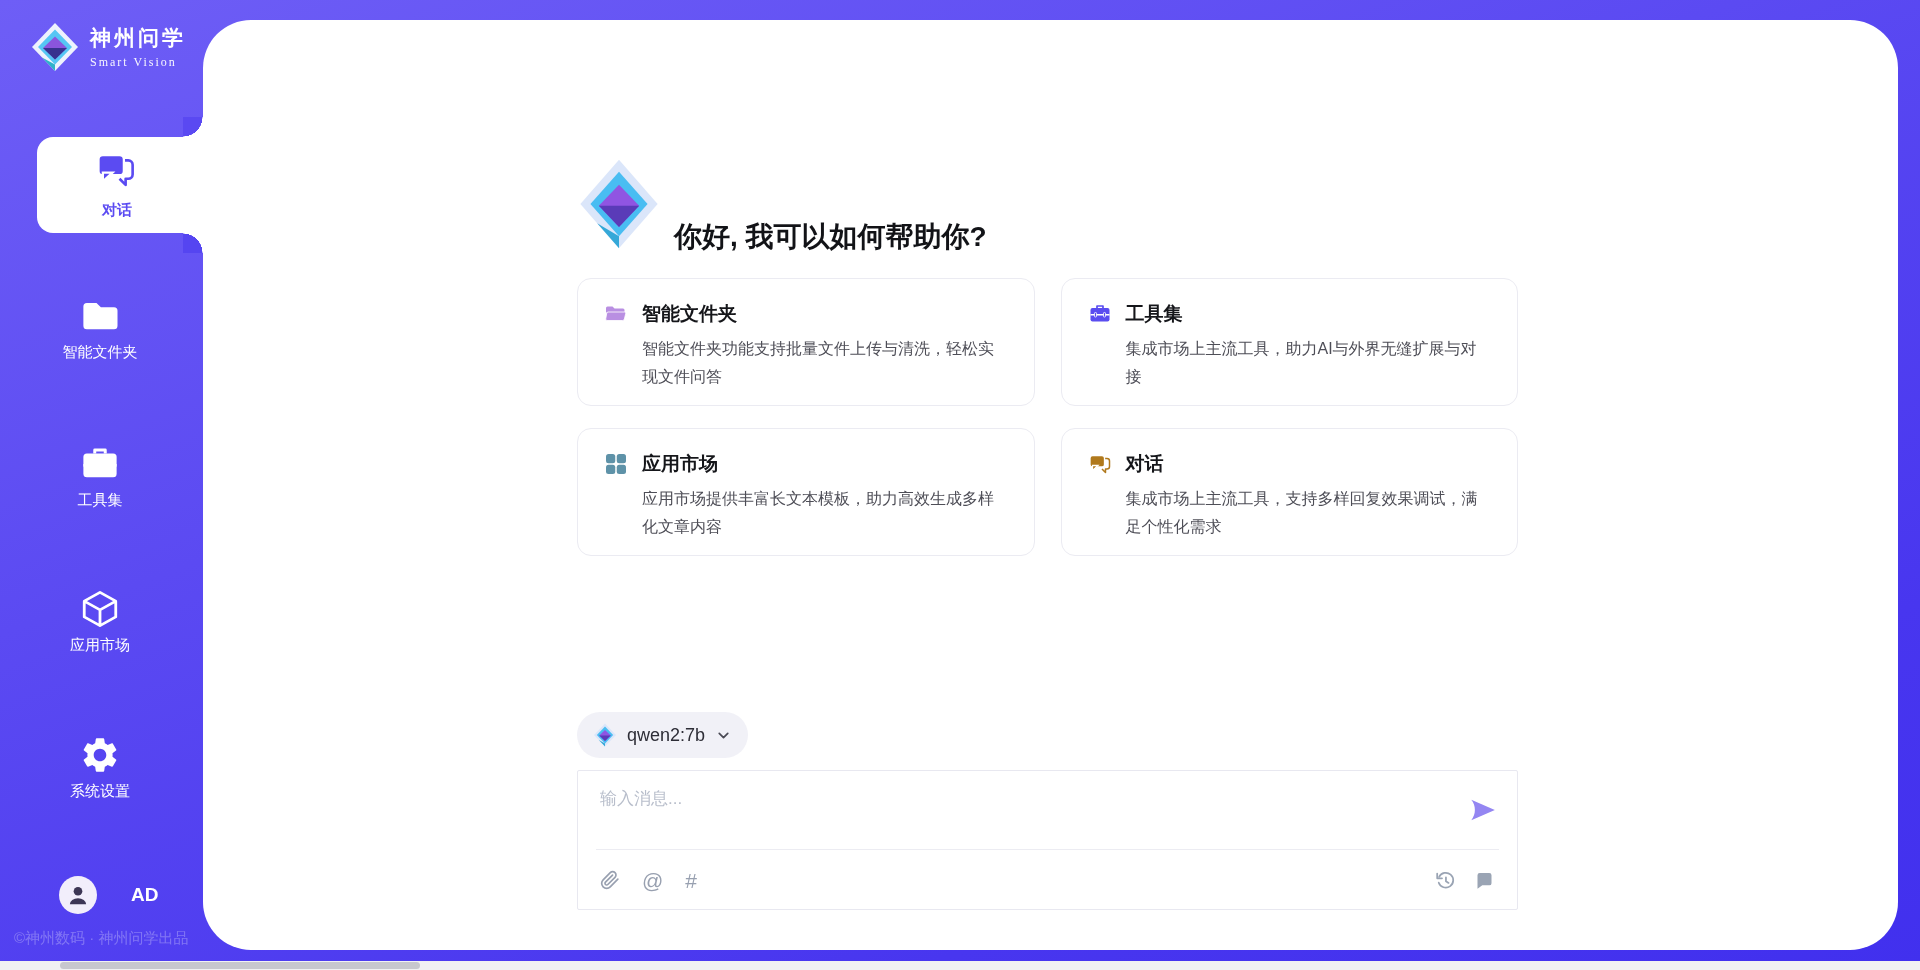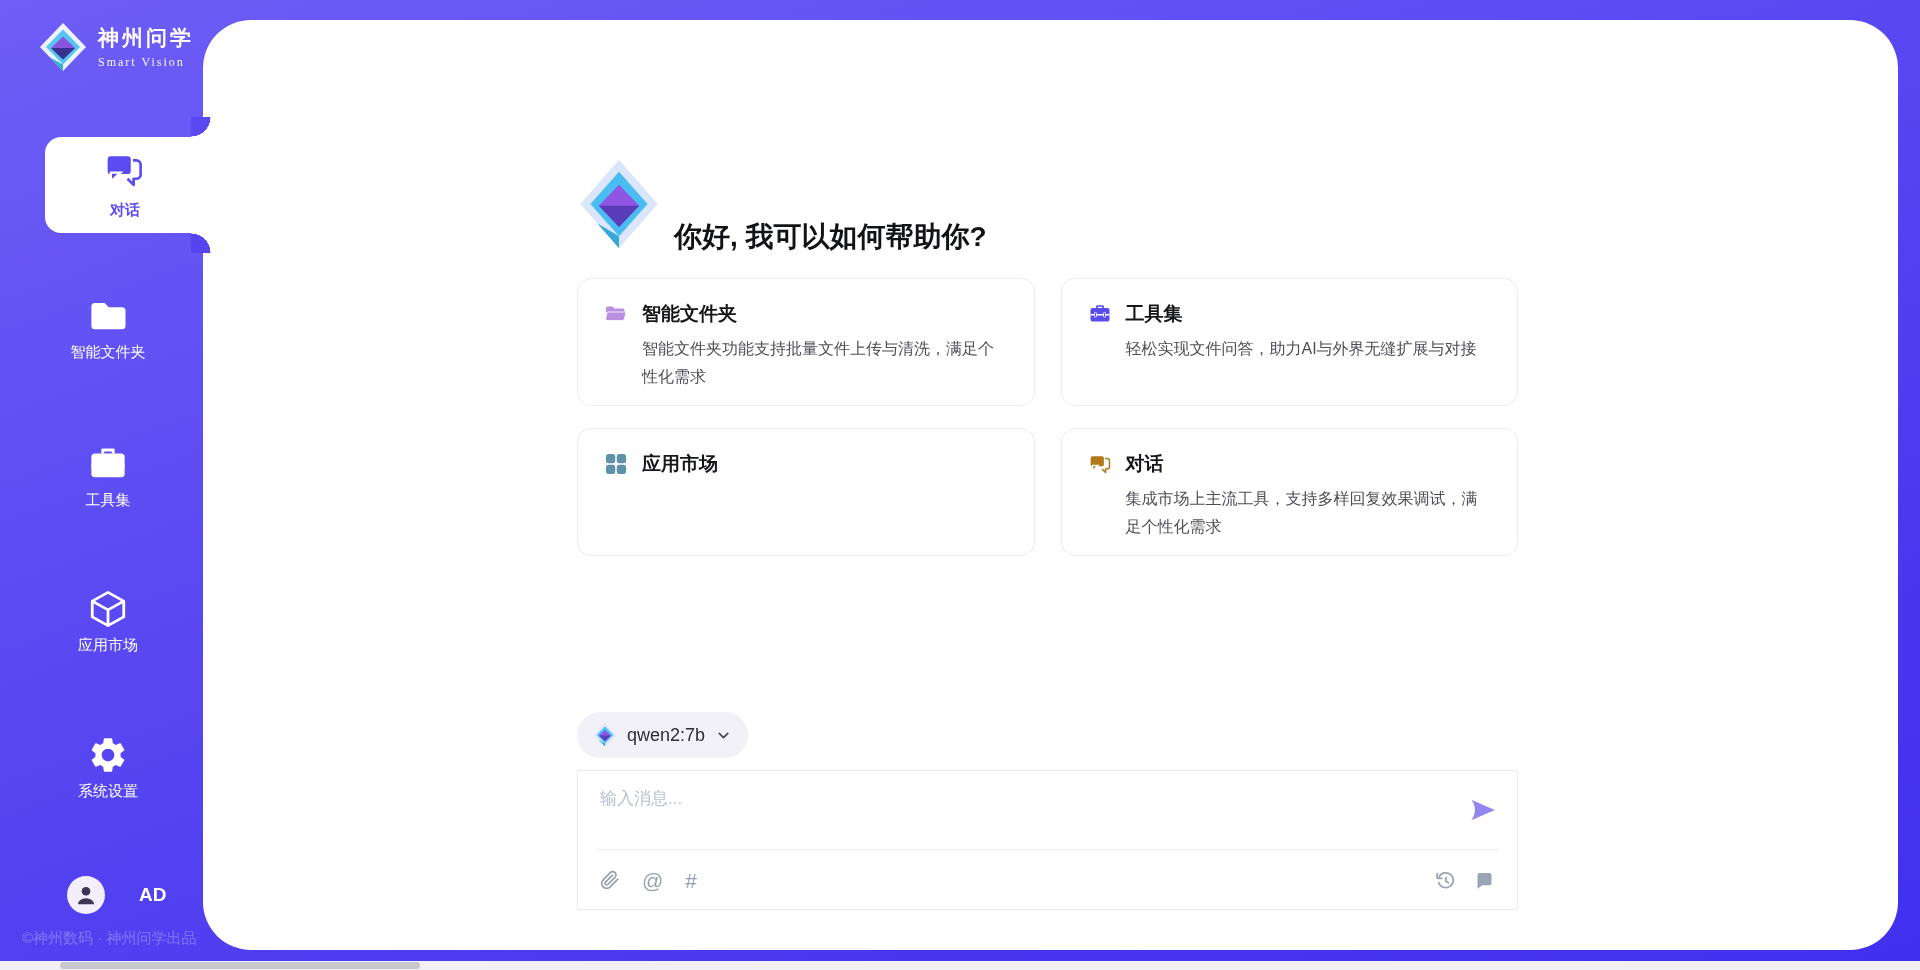--- a/index.html
+++ b/index.html
@@ -7,21 +7,21 @@
   body { font-family:"Liberation Sans","DejaVu Sans",sans-serif; }
 
   .screen { position:relative; width:1920px; height:970px;
     background:linear-gradient(160deg,#6e5ef6 0%,#5b4af2 38%,#4836ef 78%,#4130ee 100%); }
 
   
   .panel { position:absolute; left:203px; top:20px; width:1695px; height:930px;
     background:#ffffff; border-radius:48px; }
 
   
-  .sidebar { position:absolute; left:8px; top:0; width:203px; height:846px; }
+  .sidebar { position:absolute; left:0; top:0; width:203px; height:846px; }
   .brand { position:absolute; left:30px; top:22px; display:flex; align-items:center; gap:10px; }
   .brand-text .cn { color:#fff; font-size:21px; font-weight:700; letter-spacing:3px; }
   .brand-text .en { color:#fff; font-size:12px; letter-spacing:2px; margin-top:3px; opacity:.95;font-family:Liberation Serif, serif; }
 
   .tab-active { position:absolute; left:37px; top:137px; width:170px; height:96px;
     background:#fff; border-radius:16px 0 0 16px; cursor:pointer; }
   .fillet { position:absolute; width:20px; height:20px; left:183px; }
   .fillet.top { top:117px; background:radial-gradient(circle at 0 0,#5a49f2 0 19.4px,#ffffff 19.6px); }
   .fillet.bot { top:233px; background:radial-gradient(circle at 0 100%,#5545f1 0 19.4px,#ffffff 19.6px); }
   .tab-active .nav-icon { position:absolute; left:58px; top:12px; color:#5b4bf2; }
@@ -236,40 +236,41 @@
   <div class="greet-text">你好, 我可以如何帮助你?</div>
 
   <div class="cards">
     <div class="card">
       <div class="card-head">
         <span class="ic-folder"><svg width="24" height="24">
               <use href="#i-folder-open"></use>
             </svg></span>
         <span class="card-title">智能文件夹</span>
       </div>
-      <div class="card-desc">智能文件夹功能支持批量文件上传与清洗，满足个性化需求</div>
+      <div class="card-desc">智能文件夹功能支持批量文件上传与清洗，轻松实现文件问答</div>
     </div>
 
     <div class="card">
       <div class="card-head">
         <span class="ic-brief"><svg width="24" height="24">
               <use href="#i-briefcase"></use>
             </svg></span>
         <span class="card-title">工具集</span>
       </div>
-      <div class="card-desc">轻松实现文件问答，助力AI与外界无缝扩展与对接</div>
+      <div class="card-desc">集成市场上主流工具，助力AI与外界无缝扩展与对接</div>
     </div>
 
     <div class="card">
       <div class="card-head">
         <span class="ic-grid"><svg width="24" height="24">
               <use href="#i-grid"></use>
             </svg></span>
         <span class="card-title">应用市场</span>
       </div>
+      <div class="card-desc">应用市场提供丰富长文本模板，助力高效生成多样化文章内容</div>
     </div>
 
     <div class="card">
       <div class="card-head">
         <span class="ic-chat"><svg width="24" height="24">
               <use href="#i-chat"></use>
             </svg></span>
         <span class="card-title">对话</span>
       </div>
       <div class="card-desc">集成市场上主流工具，支持多样回复效果调试，满足个性化需求</div>

